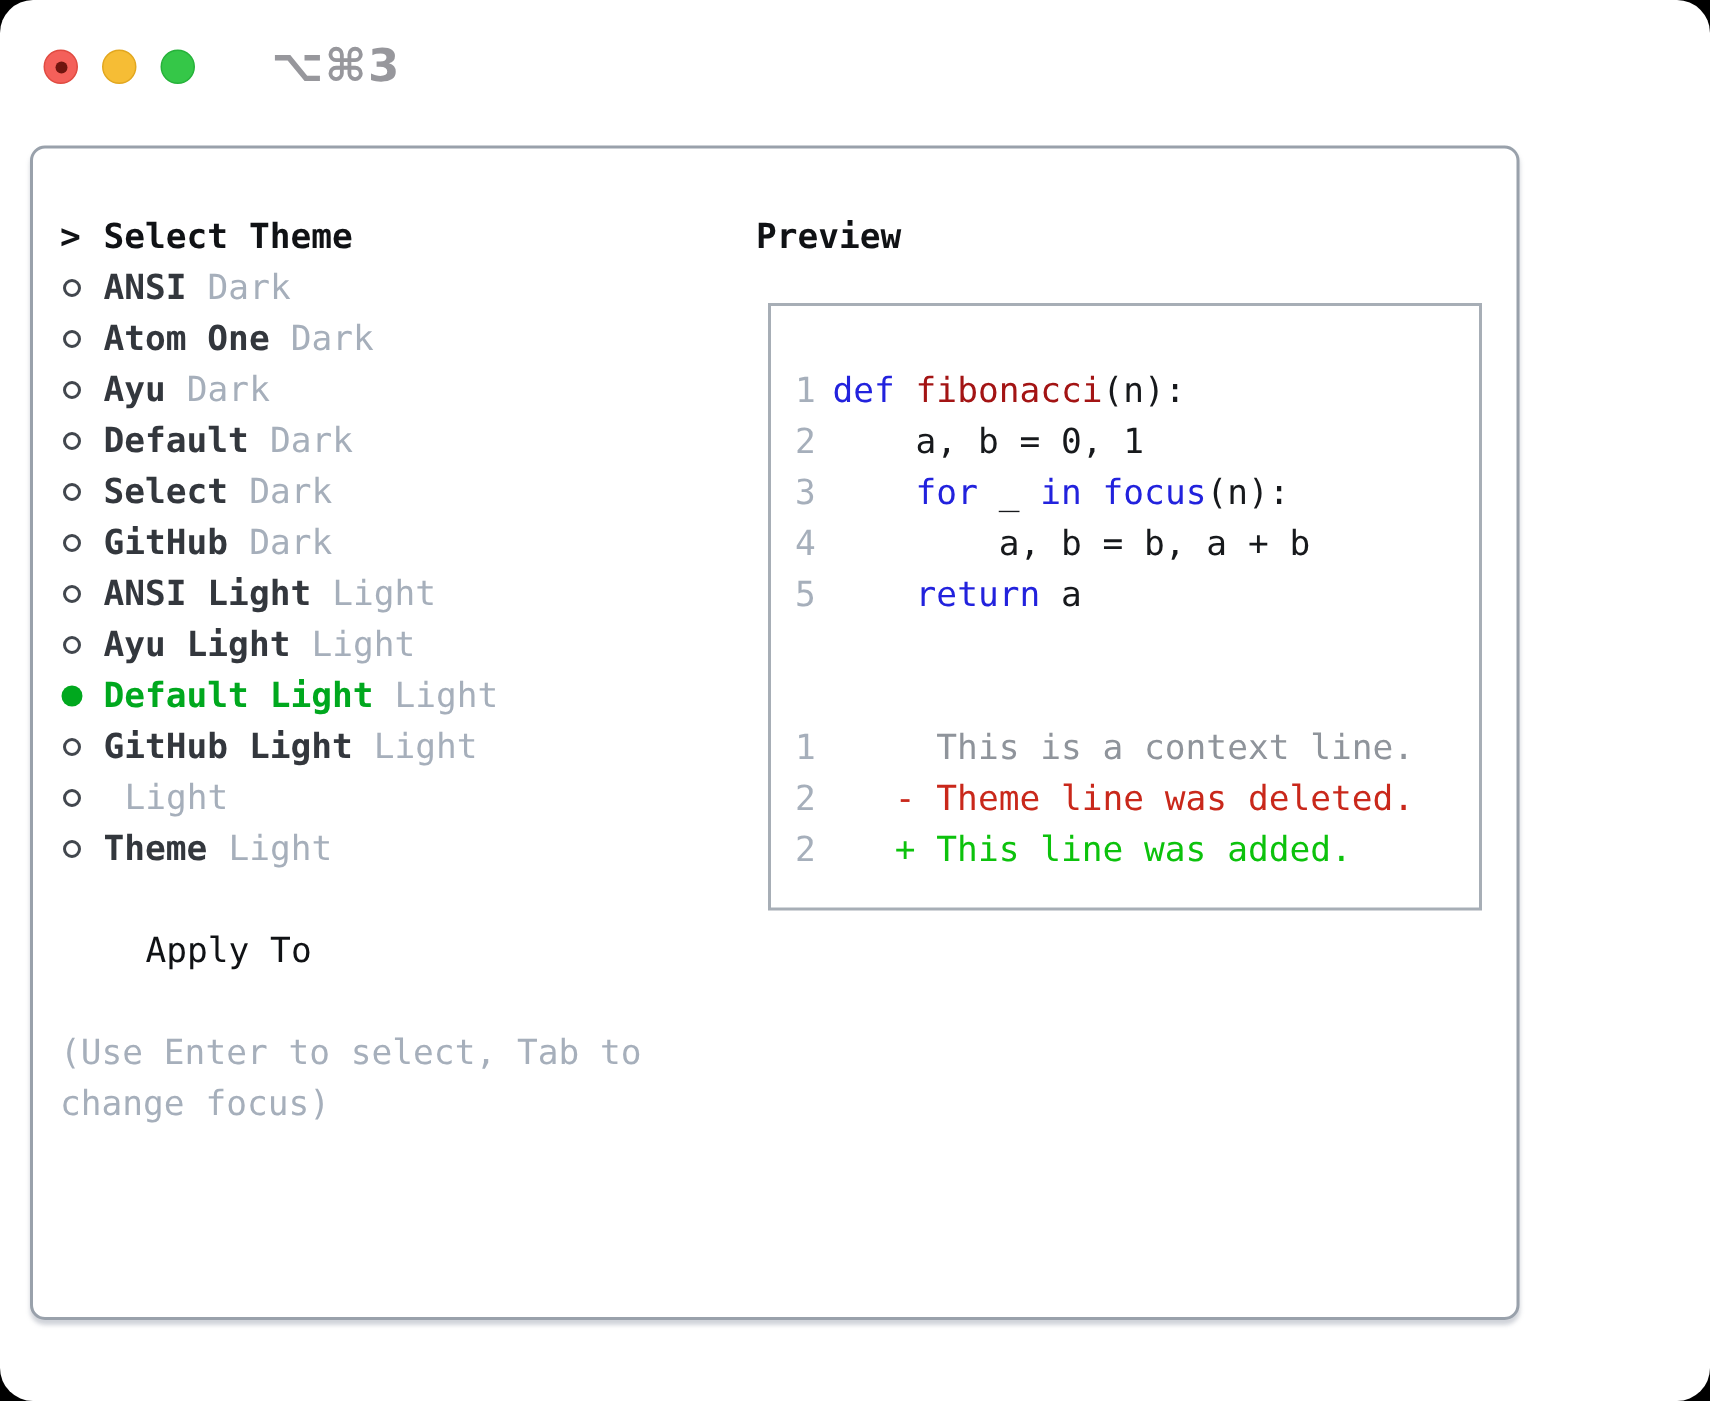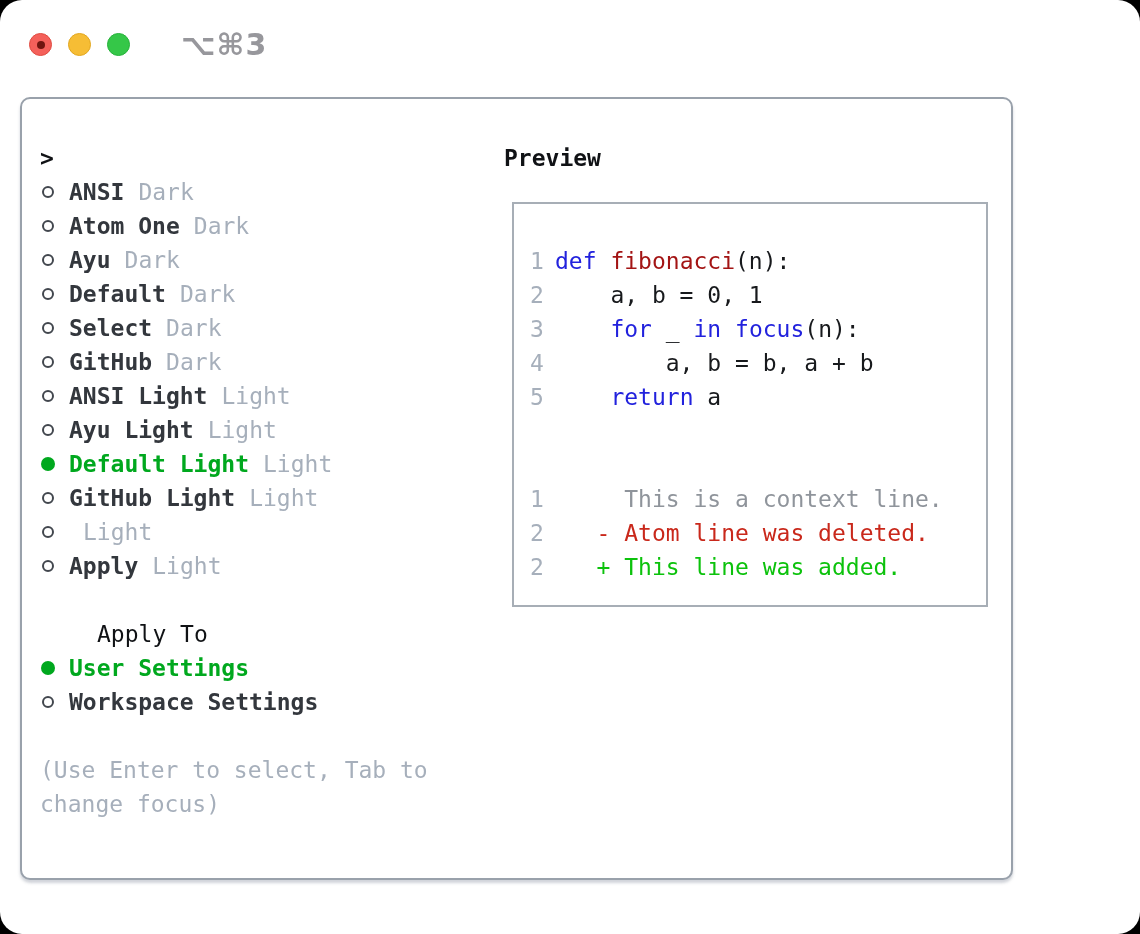--- a/index.html
+++ b/index.html
@@ -112,64 +112,61 @@
     <span class="light yellow"></span>
     <span class="light green"></span>
     <span class="shortcut">⌥⌘3</span>
   </div>
 
   <div class="panel">
 
     <div class="left-col">
       <div class="row">
         <span class="bullet caret">&gt;</span>
+        <span class="hdr">Select Theme</span>
       </div>
 
       <div id="theme-list">
           <div class="row"><span class="bullet"><span class="ring"></span></span><span class="tname">ANSI</span><span class="tvariant">Dark</span></div>
           <div class="row"><span class="bullet"><span class="ring"></span></span><span class="tname">Atom One</span><span class="tvariant">Dark</span></div>
           <div class="row"><span class="bullet"><span class="ring"></span></span><span class="tname">Ayu</span><span class="tvariant">Dark</span></div>
           <div class="row"><span class="bullet"><span class="ring"></span></span><span class="tname">Default</span><span class="tvariant">Dark</span></div>
           <div class="row"><span class="bullet"><span class="ring"></span></span><span class="tname">Select</span><span class="tvariant">Dark</span></div>
           <div class="row"><span class="bullet"><span class="ring"></span></span><span class="tname">GitHub</span><span class="tvariant">Dark</span></div>
           <div class="row"><span class="bullet"><span class="ring"></span></span><span class="tname">ANSI Light</span><span class="tvariant">Light</span></div>
           <div class="row"><span class="bullet"><span class="ring"></span></span><span class="tname">Ayu Light</span><span class="tvariant">Light</span></div>
           <div class="row selected"><span class="bullet"><span class="dotball"></span></span><span class="tname">Default Light</span><span class="tvariant">Light</span></div>
           <div class="row"><span class="bullet"><span class="ring"></span></span><span class="tname">GitHub Light</span><span class="tvariant">Light</span></div>
           <div class="row"><span class="bullet"><span class="ring"></span></span><span class="tvariant">Light</span></div>
-          <div class="row"><span class="bullet"><span class="ring"></span></span><span class="tname">Apply</span><span class="tvariant">Light</span></div>
+          <div class="row"><span class="bullet"><span class="ring"></span></span><span class="tname">Theme</span><span class="tvariant">Light</span></div>
         </div>
 
       <div class="spacer34"></div>
 
       <div class="row">
         <span class="bullet"></span>
         <span class="applyhdr">Apply To</span>
       </div>
 
-      <div id="apply-list">
-          <div class="row selected"><span class="bullet"><span class="dotball"></span></span><span class="tname">User Settings</span></div>
-          <div class="row"><span class="bullet"><span class="ring"></span></span><span class="tname">Workspace Settings</span></div>
-        </div>
 
       <div class="spacer34"></div>
 
       <div class="help">(Use Enter to select, Tab to change focus)</div>
     </div>
 
     <div class="ptitle">Preview</div>
 
     <div class="pbox">
       <div class="codewrap" id="code-area">
           <div class="cline"><span class="lnum">1</span><span class="tok-keyword">def </span><span class="tok-function">fibonacci</span><span class="tok-plain">(n):</span></div>
           <div class="cline"><span class="lnum">2</span><span class="tok-plain">    a, b = 0, 1</span></div>
           <div class="cline"><span class="lnum">3</span><span class="tok-plain">    </span><span class="tok-keyword">for</span><span class="tok-plain"> _ </span><span class="tok-keyword">in</span><span class="tok-plain"> </span><span class="tok-keyword">focus</span><span class="tok-plain">(n):</span></div>
           <div class="cline"><span class="lnum">4</span><span class="tok-plain">        a, b = b, a + b</span></div>
           <div class="cline"><span class="lnum">5</span><span class="tok-plain">    </span><span class="tok-keyword">return</span><span class="tok-plain"> a</span></div>
           <div class="blank68"></div>
           <div class="cline"><span class="lnum">1</span><span class="diff-context">     This is a context line.</span></div>
-          <div class="cline"><span class="lnum">2</span><span class="diff-deleted">   - Atom line was deleted.</span></div>
+          <div class="cline"><span class="lnum">2</span><span class="diff-deleted">   - Theme line was deleted.</span></div>
           <div class="cline"><span class="lnum">2</span><span class="diff-added">   + This line was added.</span></div>
         </div>
     </div>
 
   </div>
 </div>
 
 </body></html>

